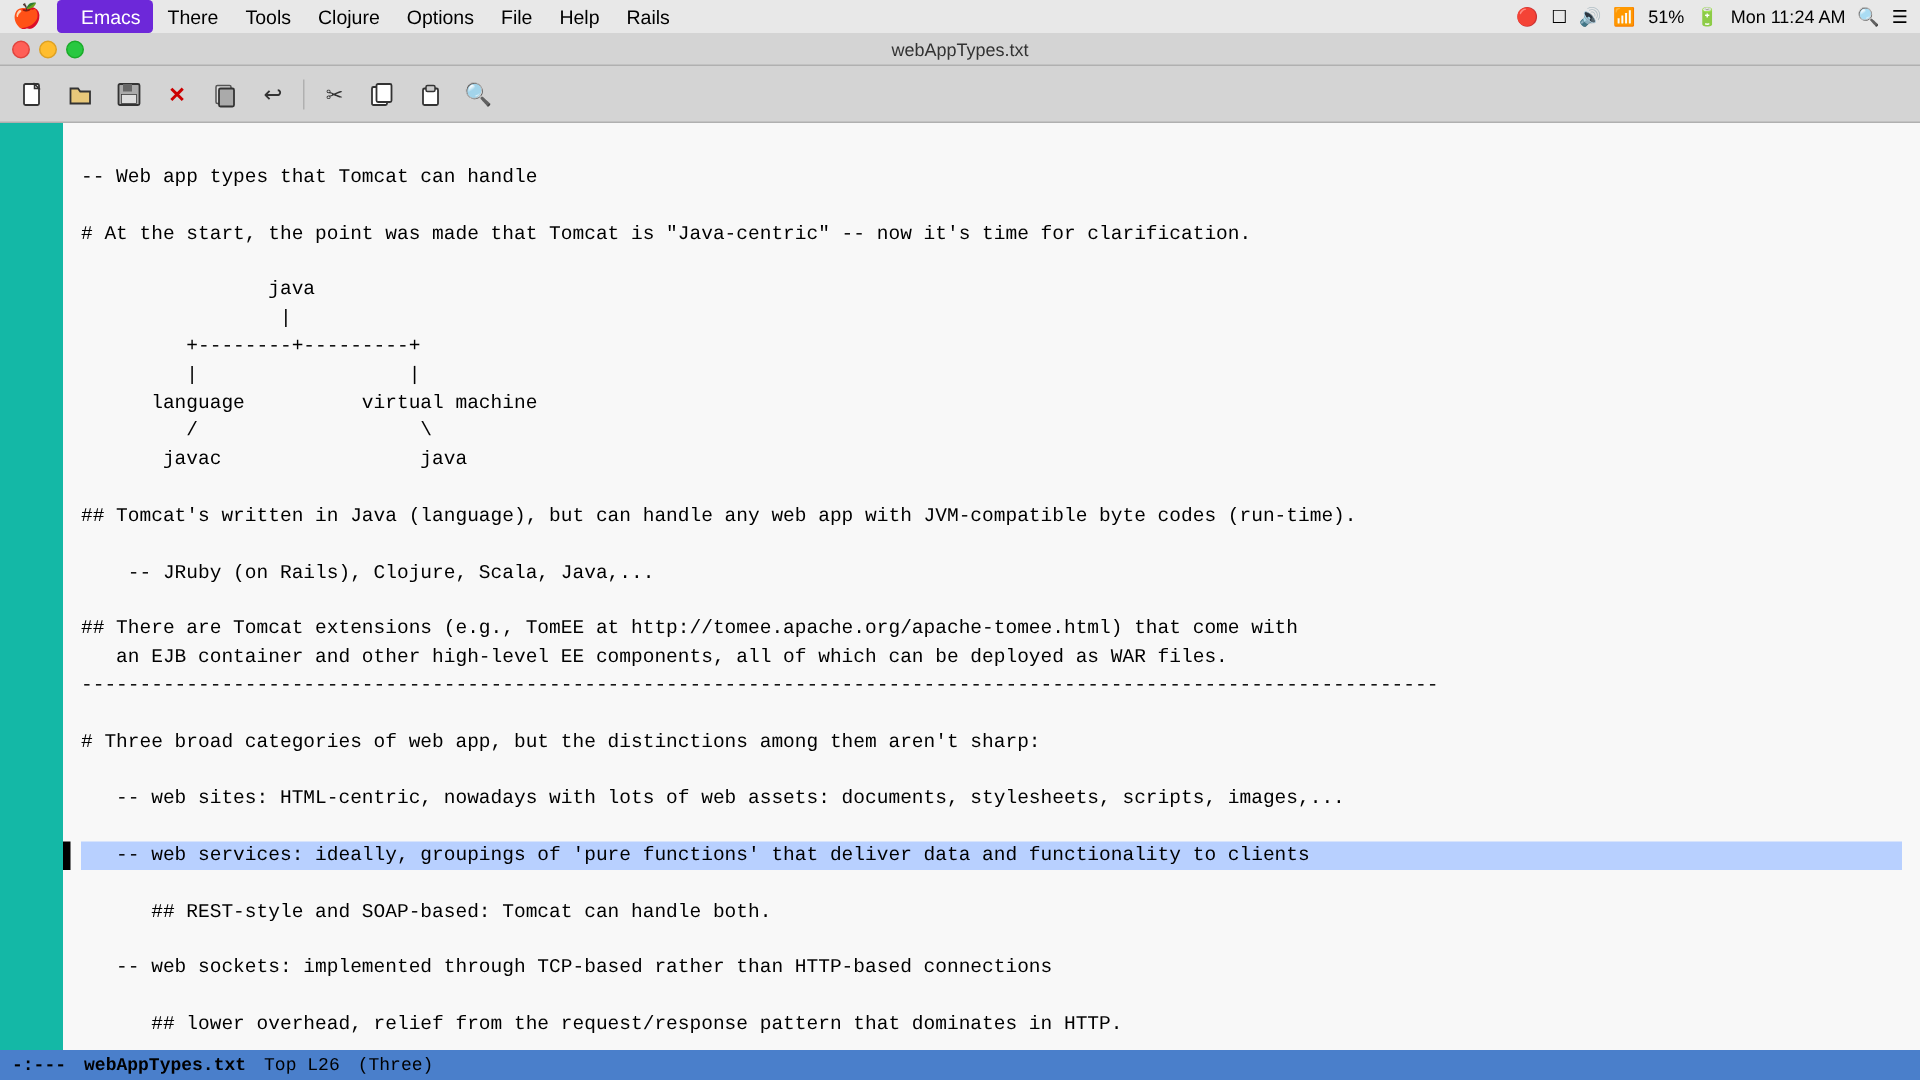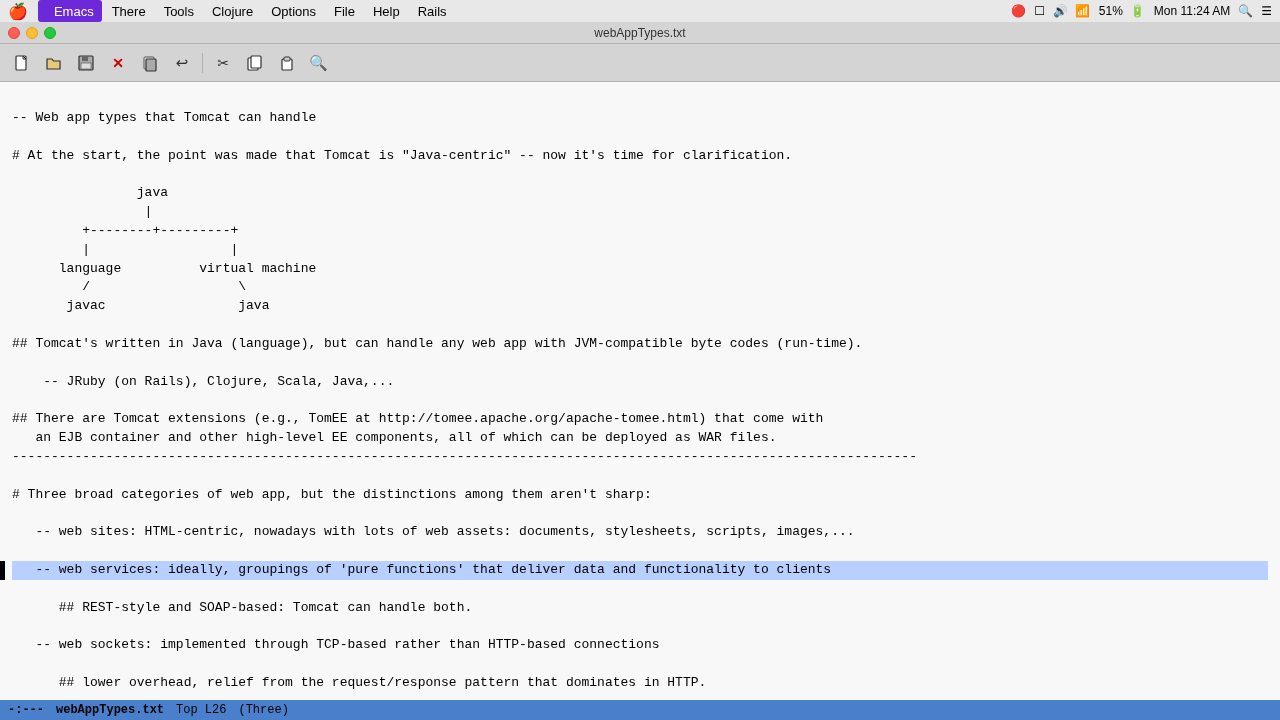--- a/index.html
+++ b/index.html
@@ -106,20 +106,21 @@
       background: #b0b0b0;
       margin: 0 2px;
     }
 
     
     .editor-container {
       background: #14b8a6;
       height: calc(720px - 22px - 22px - 38px - 20px);
       overflow: hidden;
       position: relative;
+      padding-left: 42px;
     }
     .editor-content {
       padding: 8px 12px;
       font-family: 'Courier New', Courier, monospace;
       font-size: 13px;
       line-height: 1.45;
       color: #000;
       white-space: pre;
       background: #f8f8f8;
     }

